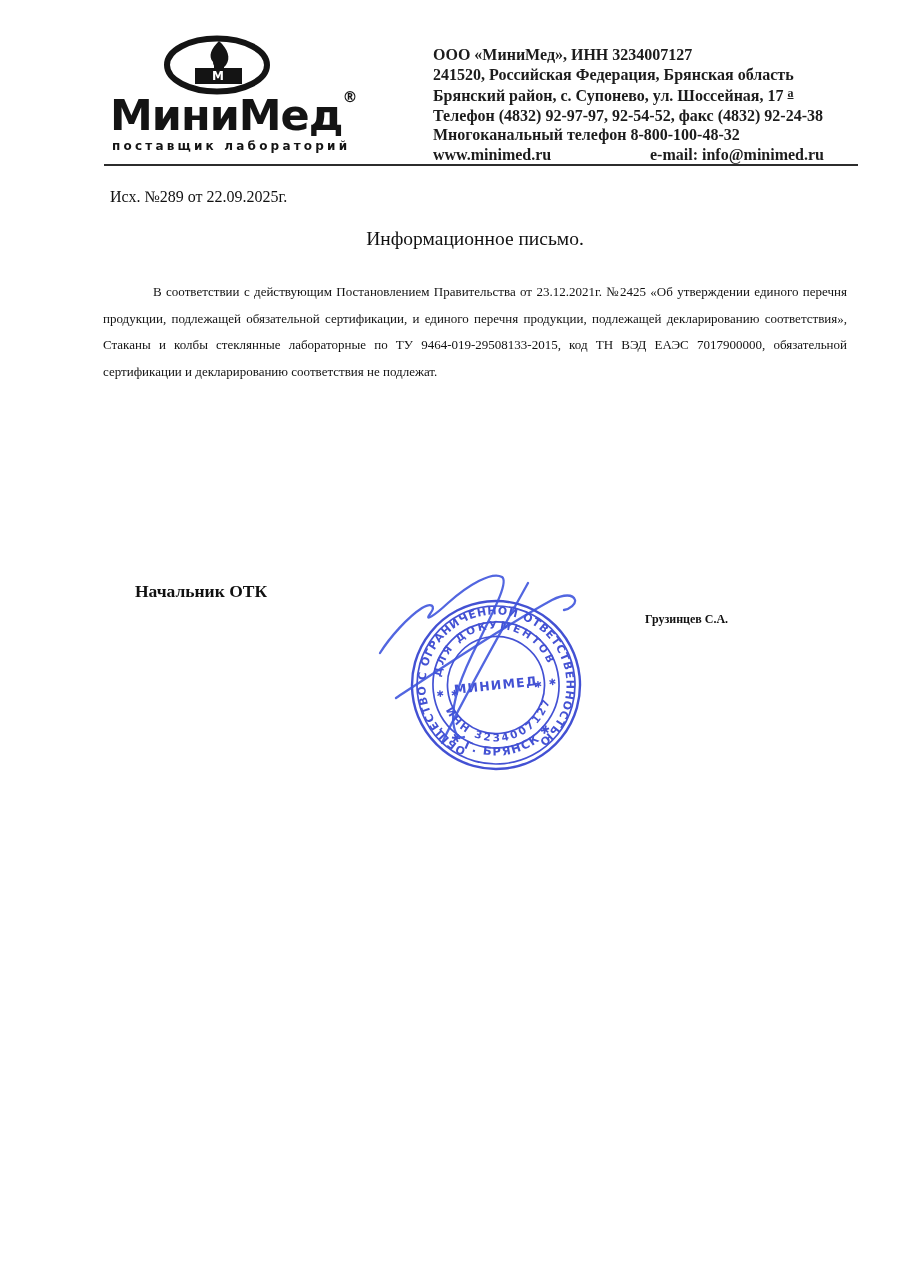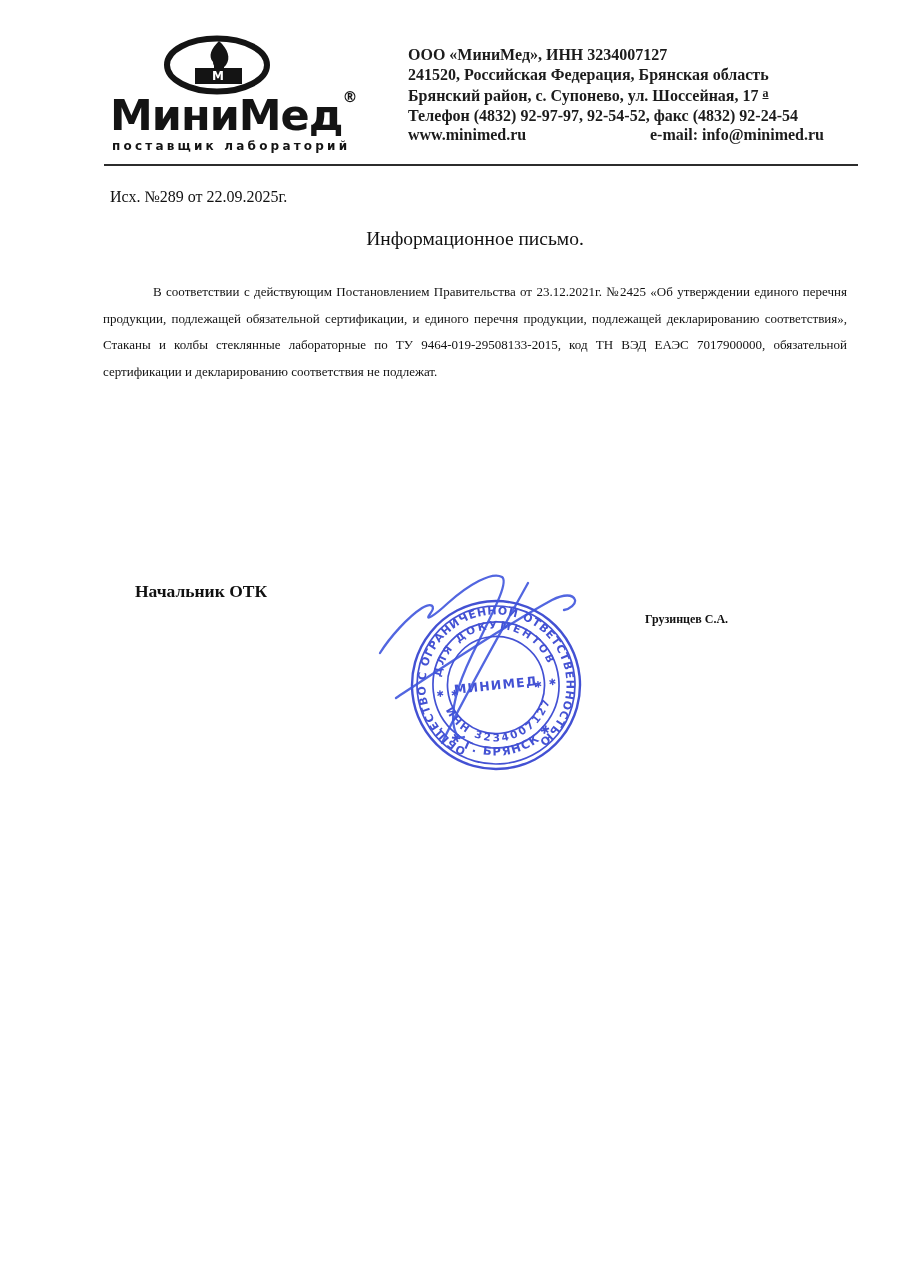--- a/index.html
+++ b/index.html
@@ -19,21 +19,21 @@
   .logo-tagline {
     position:absolute; left:112px; top:139px;
     font-family:"DejaVu Sans", sans-serif; font-weight:bold;
     font-size:12px; letter-spacing:3.2px; color:#141414; white-space:nowrap;
   }
   
   .contact-block {
     position:absolute; left:408px; top:45px; width:416px;
     font-weight:bold; font-size:16px; line-height:19.6px; color:#1c1c1c;
   }
-  .contact-line { white-space:nowrap; }
+  .contact-line { white-space:nowrap;margin-left:25px; }
   .addr-sup { text-decoration:underline; font-size:12px; vertical-align:4px; }
   .web-row { display:flex; justify-content:space-between; }
   .divider {
     position:absolute; left:104px; top:164px; width:754px; height:0;
     border-top:2px solid #2c2c2c;
   }
   
   .ref-line  { position:absolute; left:110px; top:188px; font-size:16px; }
   .letter-title {
     position:absolute; left:103px; top:228px; width:744px;
@@ -73,21 +73,22 @@
     <path fill="#141414" d="M 61 7 C 70 15, 73 24, 68 31 C 64 37, 55 35, 55 28 C 50 22, 53 15, 61 7 Z"></path>
     <text x="60" y="46" text-anchor="middle" fill="#ffffff" font-family="DejaVu Sans, sans-serif" font-weight="bold" font-size="12">М</text>
   </svg>
   <div class="logo-brand"><span>МиниМед</span><sup>®</sup></div>
   <div class="logo-tagline">поставщик лабораторий</div>
 
   <div class="contact-block">
     <div class="contact-line">ООО «МиниМед», ИНН 3234007127</div>
     <div class="contact-line">241520, Российская Федерация, Брянская область</div>
     <div class="contact-line"><span>Брянский район, с. Супонево,  ул. Шоссейная, 17 </span><span class="addr-sup">а</span></div>
-    <div class="contact-line">Телефон (4832) 92-97-97, 92-54-52, факс (4832) 92-24-54</div>
+    <div class="contact-line">Телефон (4832) 92-97-97, 92-54-52, факс (4832) 92-24-38</div>
+    <div class="contact-line">Многоканальный телефон 8-800-100-48-32</div>
     <div class="contact-line web-row">
       <span>www.minimed.ru</span>
       <span>e-mail: info@minimed.ru</span>
     </div>
   </div>
   <div class="divider"></div>
 
   <div class="ref-line">Исх. №289 от 22.09.2025г.</div>
   <div class="letter-title">Информационное письмо.</div>
   <div class="letter-body">В соответствии с действующим Постановлением Правительства от 23.12.2021г. №2425 «Об утверждении единого перечня продукции, подлежащей обязательной сертификации, и единого перечня продукции, подлежащей декларированию соответствия», Стаканы и колбы стеклянные лабораторные по ТУ 9464-019-29508133-2015, код ТН ВЭД ЕАЭС 7017900000, обязательной сертификации и декларированию соответствия не подлежат.</div>

